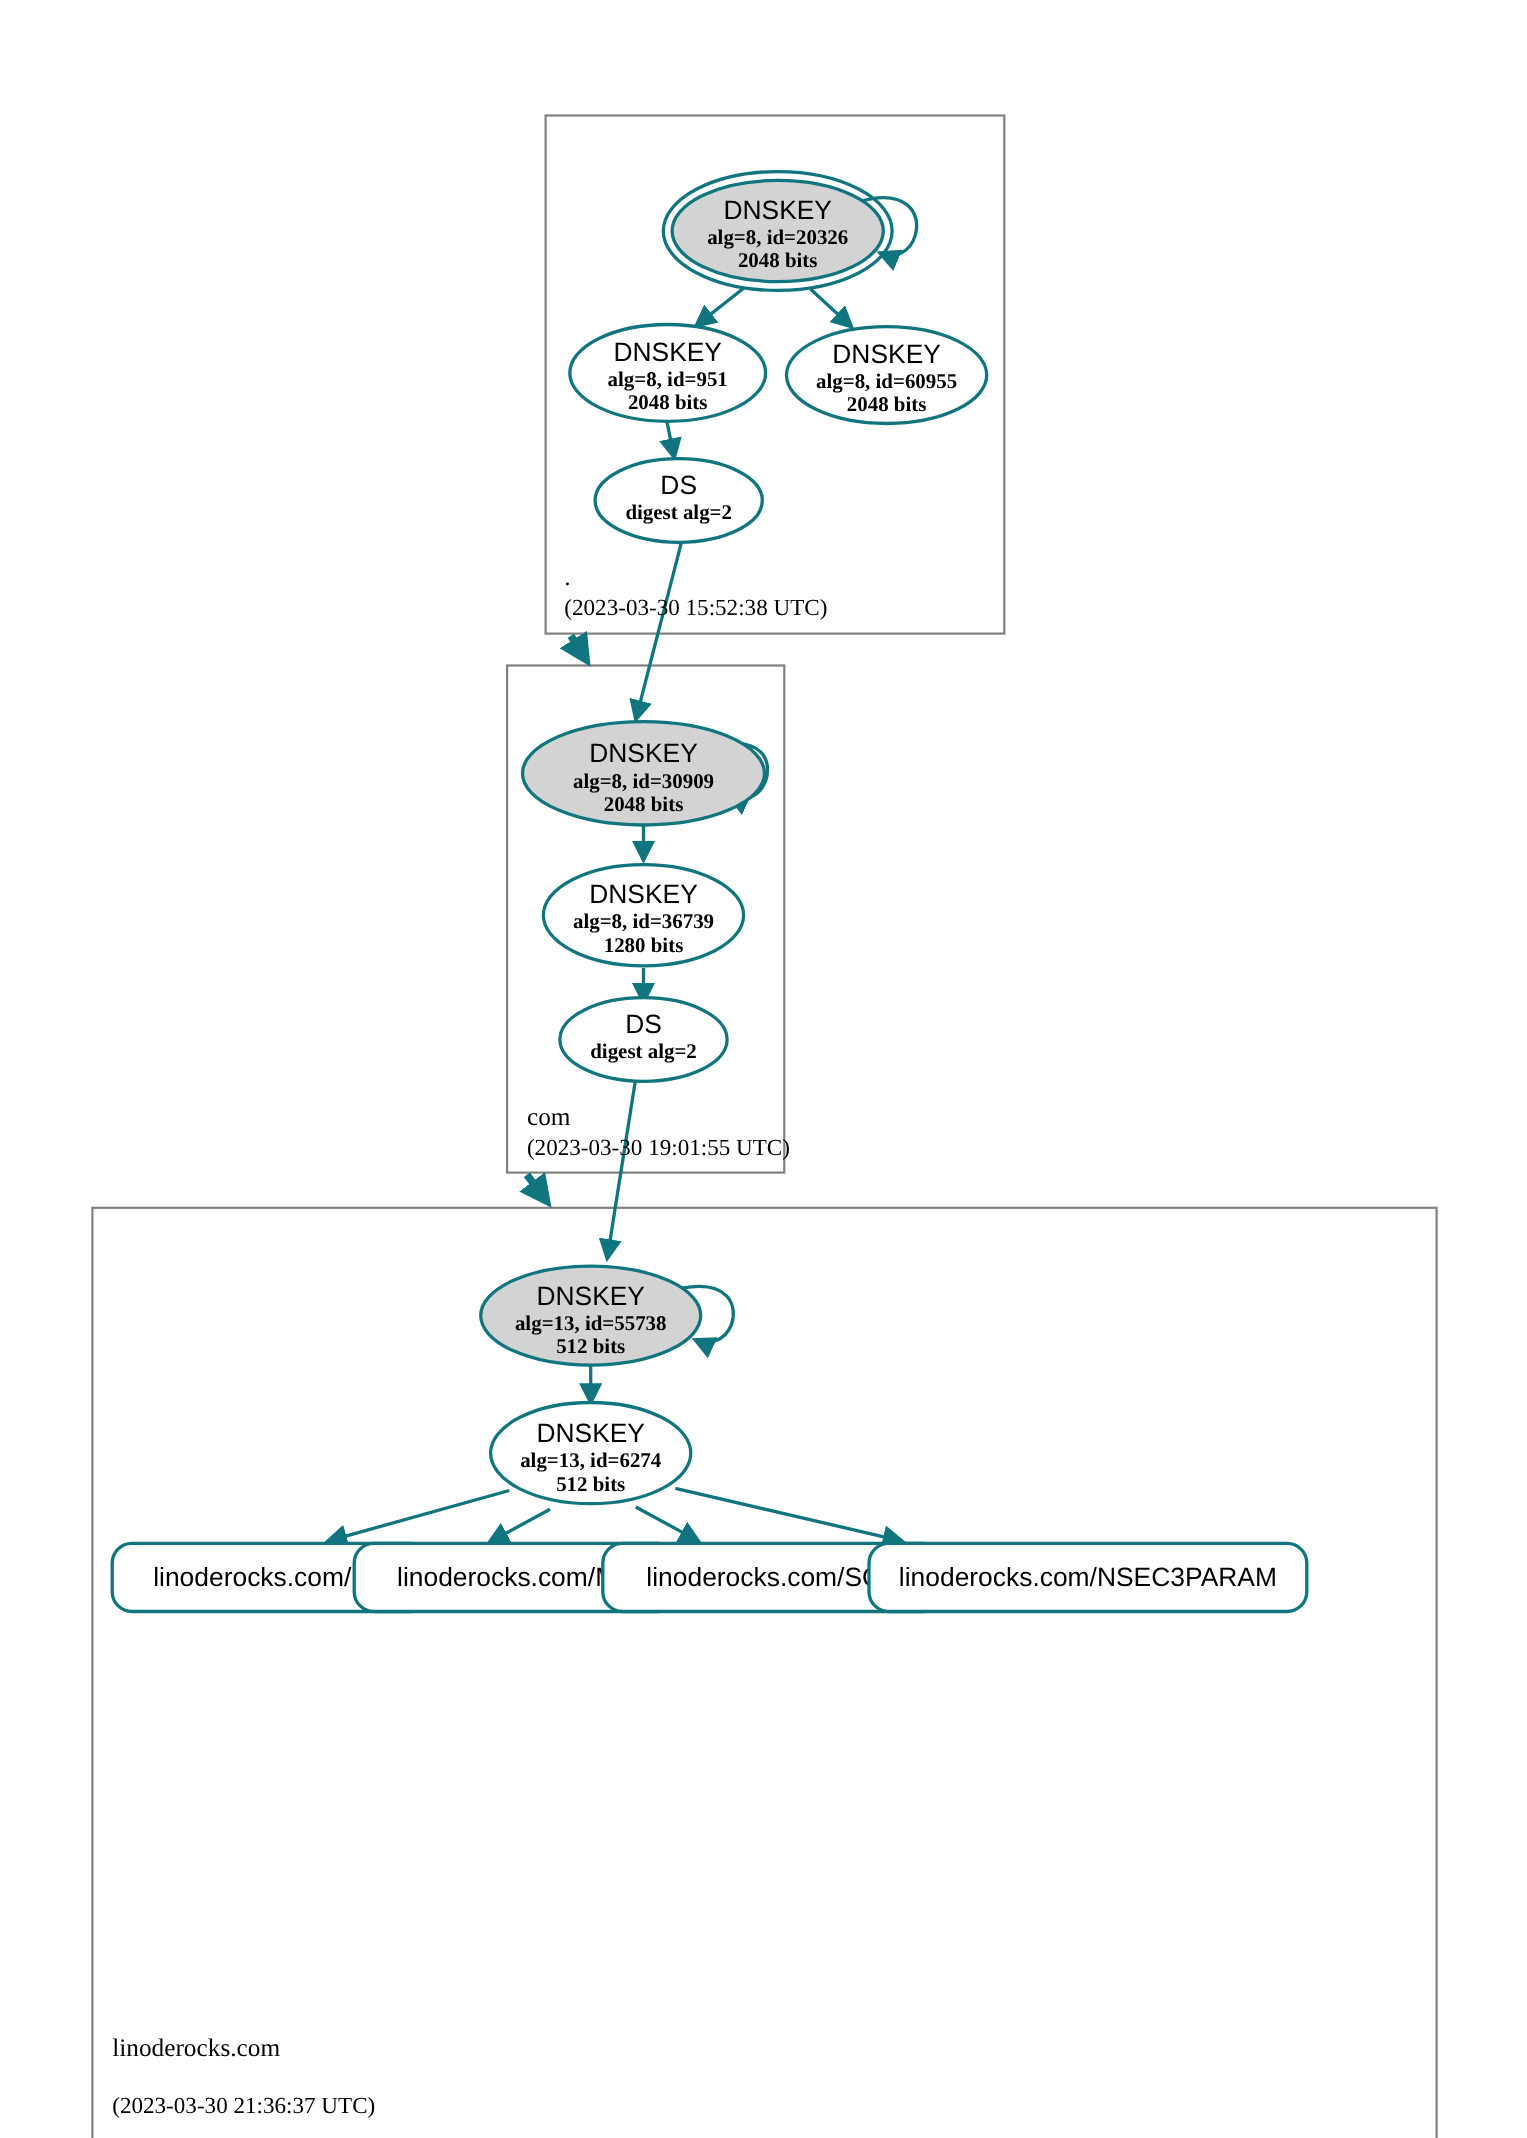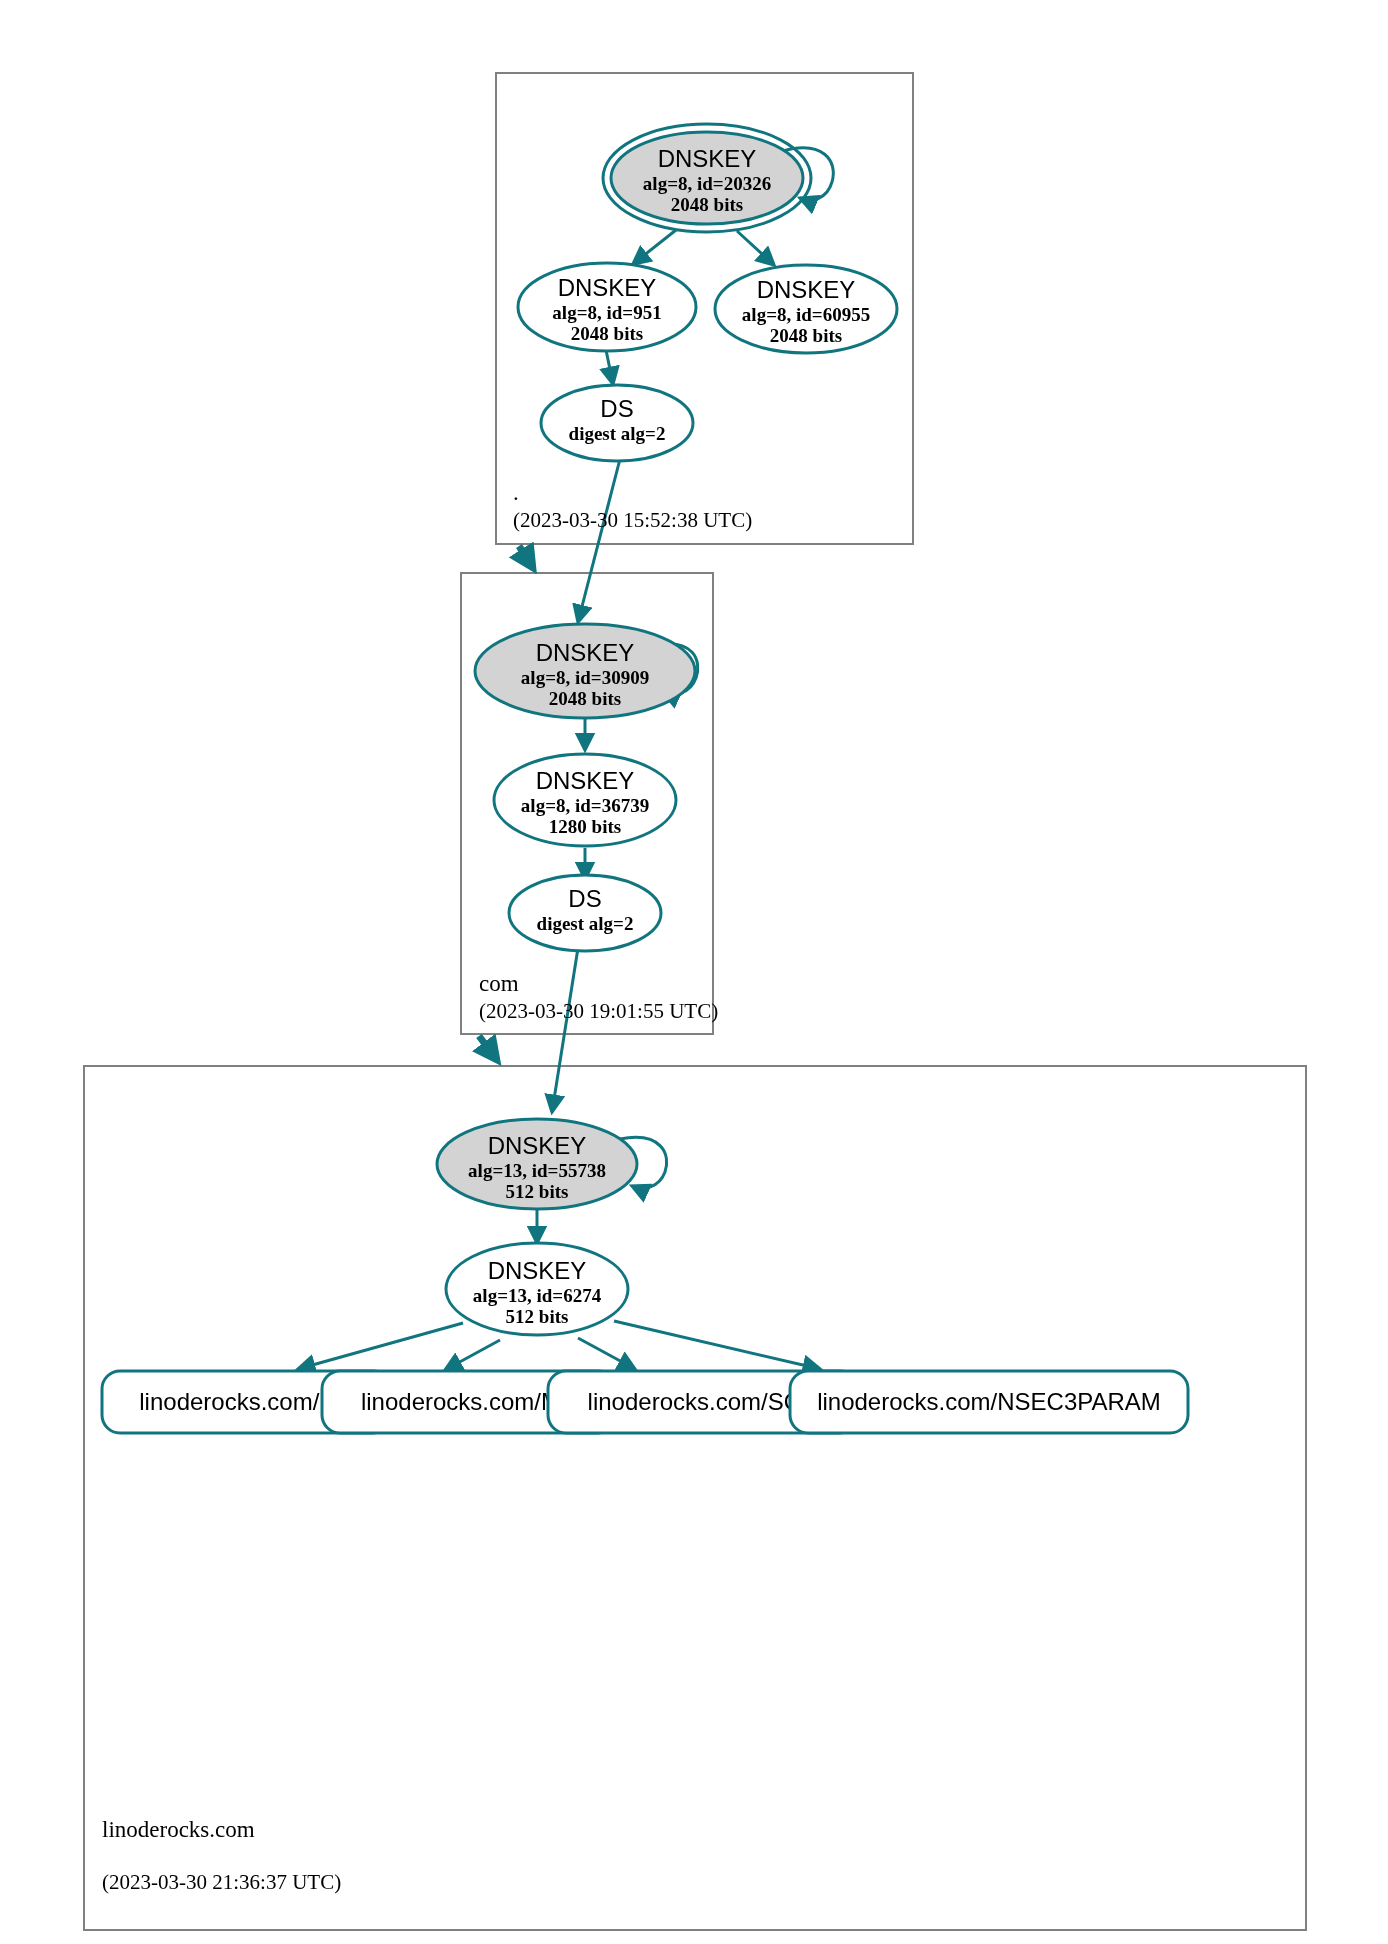--- a/index.html
+++ b/index.html
@@ -10,20 +10,21 @@
   body {
     width: 1388px;
     height: 1944px;
     font-family: "Liberation Sans", sans-serif;
     overflow: hidden;
   }
   #stage {
     position: relative;
     width: 1388px;
     height: 1380px;
+    margin-top: 32px;
   }
   svg#graph {
     position: absolute;
     top: 0;
     left: 0;
     width: 1388px;
     height: 1944px;
   }
   .zone-box {
     fill: #ffffff;

